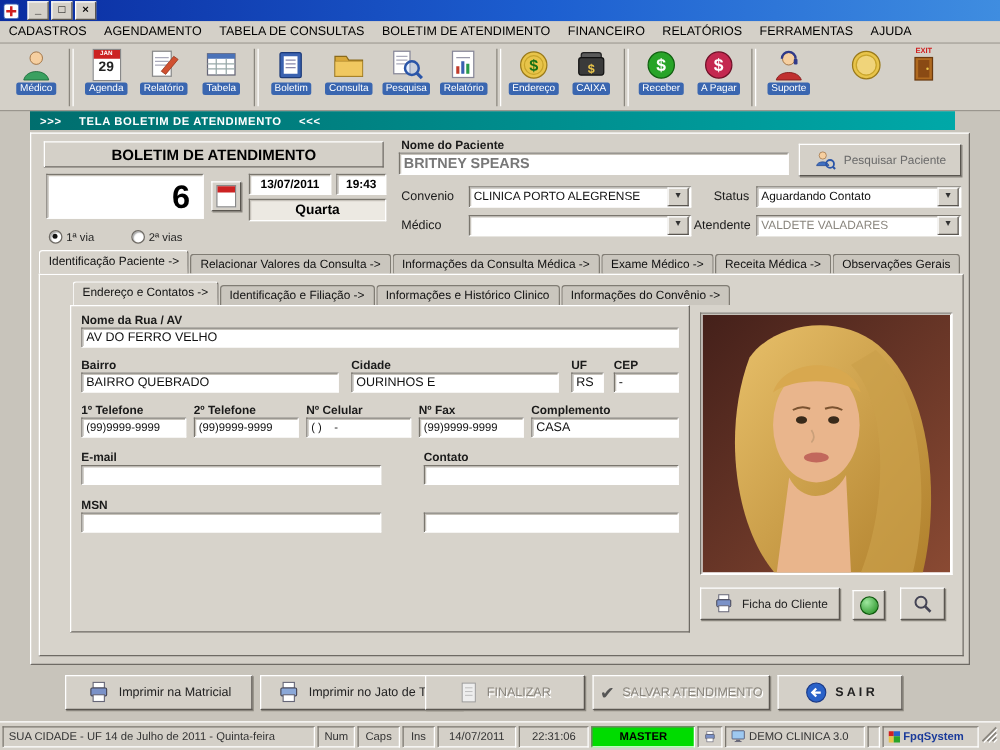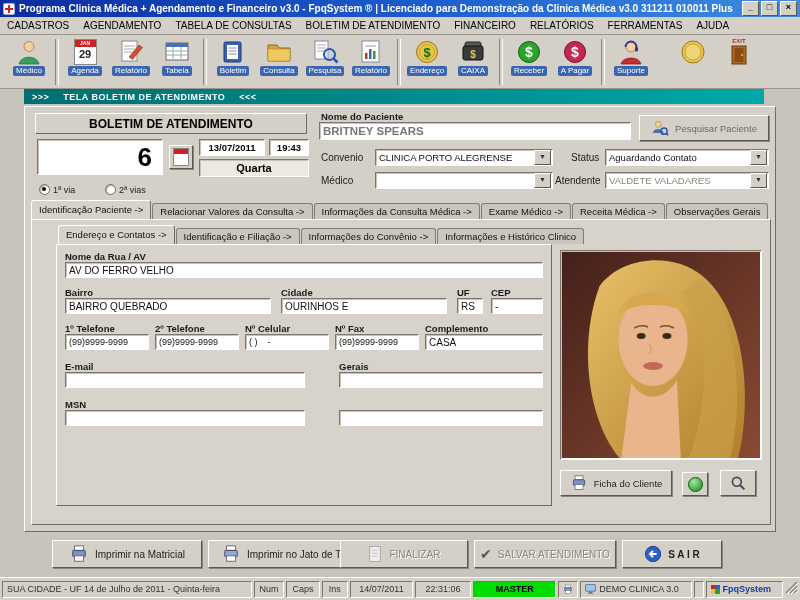--- a/index.html
+++ b/index.html
@@ -81,21 +81,20 @@
 <body>
 
 <div class="titlebar">
   <span style="margin-right:4px;display:inline-flex;">
     <svg width="12" height="12" viewBox="0 0 12 12">
         <rect width="12" height="12" rx="2" fill="#fff" stroke="#3a62b0"></rect>
         <rect x="5" y="2" width="2" height="8" fill="#d02020"></rect>
         <rect x="2" y="5" width="8" height="2" fill="#d02020"></rect>
       </svg>
   </span>
-  <span class="title-text">Programa Clinica Médica + Agendamento e Financeiro v3.0 - FpqSystem ® | Licenciado para  Demonstração da Clinica Médica v3.0 311211 010011 Plus</span>
   <span class="winbtns">
     <span class="winbtn">_</span>
     <span class="winbtn">□</span>
     <span class="winbtn">×</span>
   </span>
 </div>
 
 <div class="menubar">
   <span class="menu-item">CADASTROS</span>
   <span class="menu-item">AGENDAMENTO</span>
@@ -366,22 +365,22 @@
     <span class="tab">Exame Médico -&gt;</span>
     <span class="tab">Receita Médica -&gt;</span>
     <span class="tab">Observações Gerais</span>
   </div>
 
   <div class="content3d" style="left:6px;top:112px;width:740px;height:306px;">
 
     <div class="tabstrip" style="left:26px;top:5px;">
       <span class="tab active">Endereço e Contatos -&gt;</span>
       <span class="tab">Identificação e Filiação -&gt;</span>
+      <span class="tab">Informações e Histórico Clinico</span>
       <span class="tab">Informações do Convênio -&gt;</span>
-      <span class="tab">Informações e Histórico Clinico</span>
     </div>
 
     <div class="content3d" style="left:24px;top:24px;width:496px;height:262px;">
       <div class="lbl" style="left:8px;top:6px;">Nome da Rua / AV</div>
       <input class="field" style="left: 8px; top: 17px; width: 478px;" value="AV DO FERRO VELHO">
 
       <div class="lbl" style="left:8px;top:42px;">Bairro</div>
       <input class="field" style="left: 8px; top: 53px; width: 206px;" value="BAIRRO QUEBRADO">
       <div class="lbl" style="left:224px;top:42px;">Cidade</div>
       <input class="field" style="left: 224px; top: 53px; width: 166px;" value="OURINHOS E">
@@ -396,21 +395,21 @@
       <input class="field" style="left: 98px; top: 89px; width: 84px; font-size: 9px;" value="(99)9999-9999">
       <div class="lbl" style="left:188px;top:78px;">Nº Celular</div>
       <input class="field" style="left: 188px; top: 89px; width: 84px; font-size: 9px;" value="( )    -">
       <div class="lbl" style="left:278px;top:78px;">Nº Fax</div>
       <input class="field" style="left: 278px; top: 89px; width: 84px; font-size: 9px;" value="(99)9999-9999">
       <div class="lbl" style="left:368px;top:78px;">Complemento</div>
       <input class="field" style="left: 368px; top: 89px; width: 118px;" value="CASA">
 
       <div class="lbl" style="left:8px;top:116px;">E-mail</div>
       <input class="field" style="left: 8px; top: 127px; width: 240px;" value="">
-      <div class="lbl" style="left:282px;top:116px;">Gerais</div>
+      <div class="lbl" style="left:282px;top:116px;">Contato</div>
       <input class="field" style="left: 282px; top: 127px; width: 204px;" value="">
 
       <div class="lbl" style="left:8px;top:154px;">MSN</div>
       <input class="field" style="left: 8px; top: 165px; width: 240px;" value="">
       <div class="lbl" style="left:282px;top:154px;margin-top:18px;">Rede Social</div>
       <input class="field" style="left: 282px; top: 165px; width: 204px;" value="">
     </div>
 
     <div class="sunken" style="position:absolute;left:528px;top:30px;width:202px;height:210px;padding:1px;">
       <svg width="198" height="206" viewBox="0 0 200 206" preserveAspectRatio="none">

